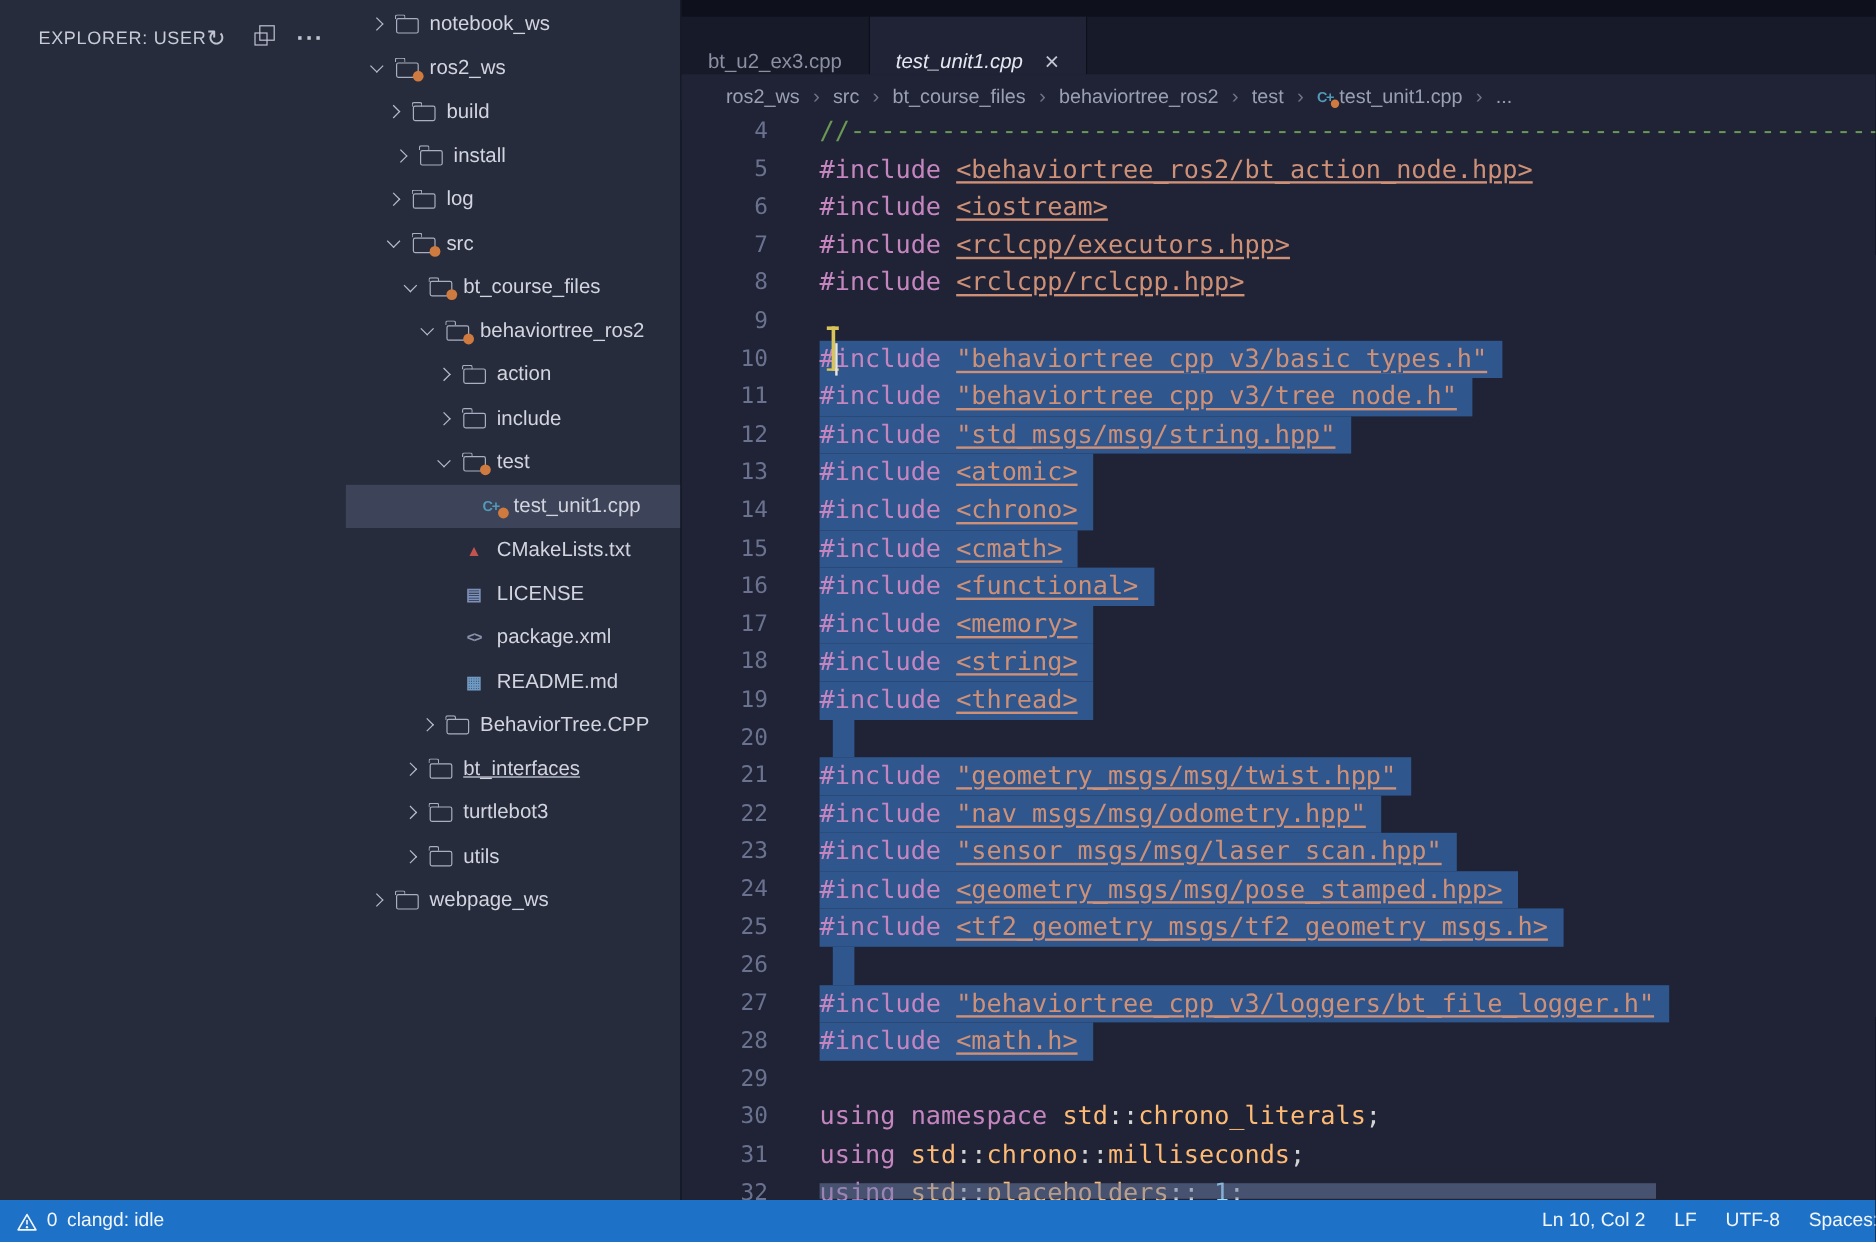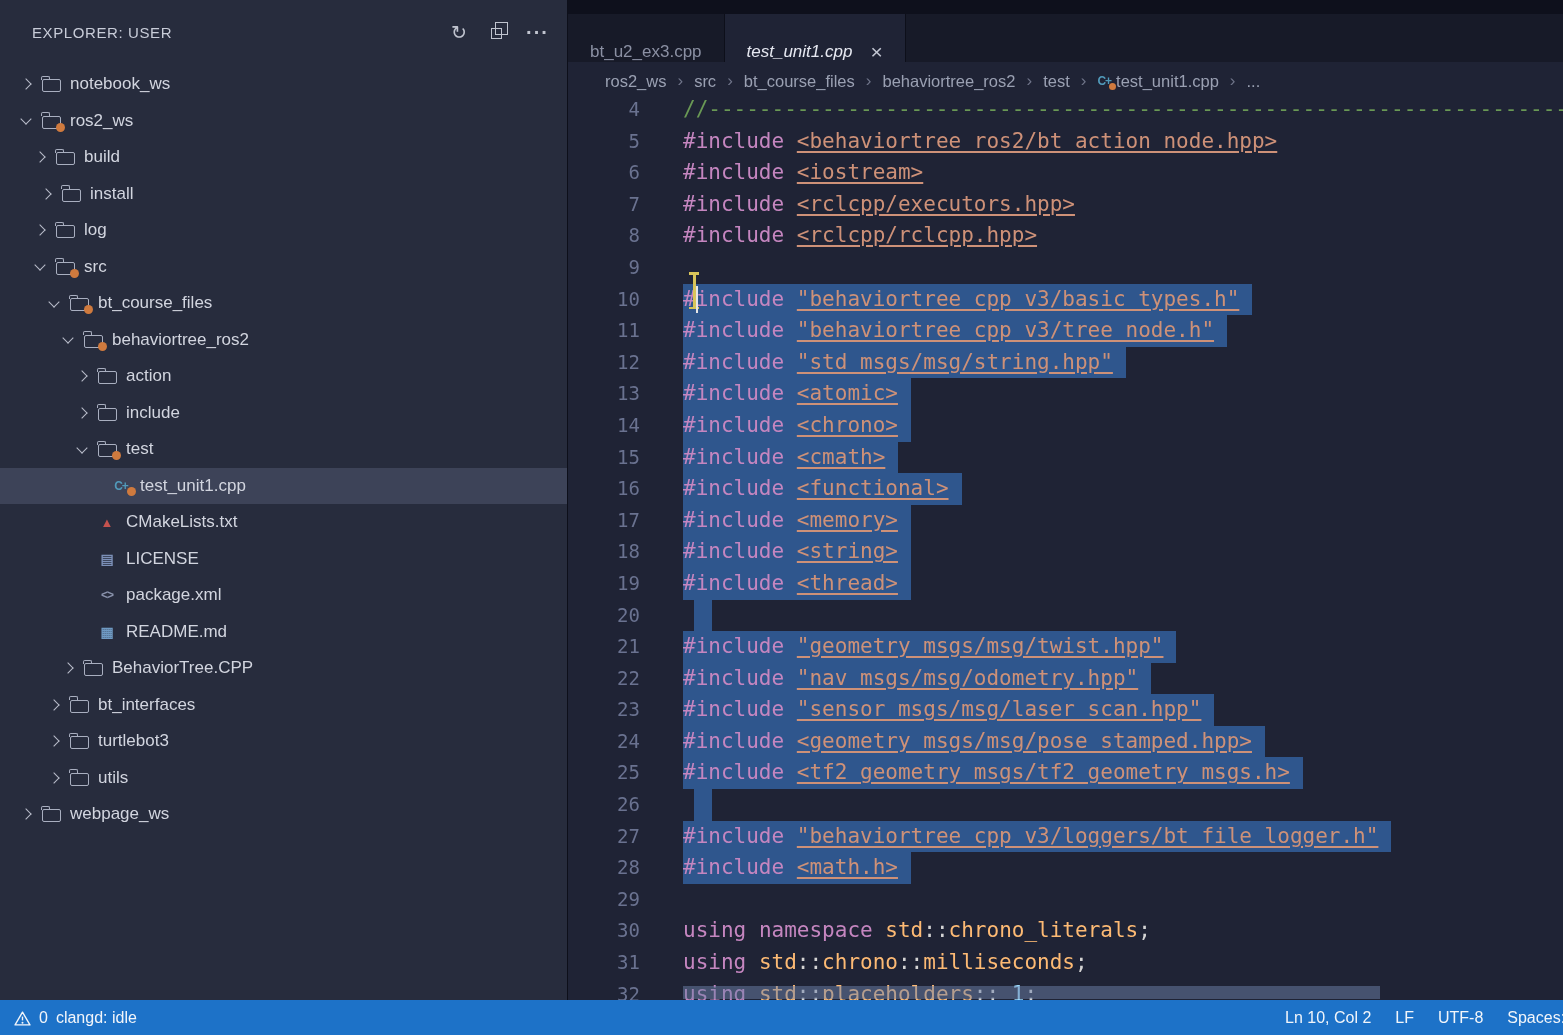--- a/index.html
+++ b/index.html
@@ -3,21 +3,21 @@
 <meta charset="utf-8">
 <style>
   * { margin:0; padding:0; box-sizing:border-box; }
   html,body { width:1563px; height:1035px; overflow:hidden; background:#10121c; }
   body { font-family:"Liberation Sans", sans-serif; }
 
   .app { width:1563px; height:1035px; display:flex; flex-direction:column; overflow:hidden; }
   .main { flex:1; display:flex; min-height:0; }
 
   
-  .sidebar { width:568px; flex:none; background:#272c3d; color:#d2d5df; display:flex; flex-direction:column; border-right:1px solid #0d0f1a; }
+  .sidebar { width:568px; flex:none; background:#272c3d; color:#d2d5df; display:flex; flex-direction:row; border-right:1px solid #0d0f1a; }
   .sb-header { height:64px; flex:none; display:flex; align-items:center; padding:0 18px 0 32px; }
   .sb-title { font-size:15px; letter-spacing:.6px; color:#c8ccd8; flex:1; }
   .sb-actions { display:flex; align-items:center; gap:24px; }
   .sb-act { color:#c0c4cf; font-size:19px; line-height:1; cursor:pointer; }
   .sb-act.dots { font-weight:bold; font-size:20px; letter-spacing:1px; }
   .sq { width:11px; height:11px; border:1.5px solid #c0c4cf; display:inline-block; position:relative; margin-top:4px; }
   .sq::after { content:''; position:absolute; left:3px; top:-7px; width:11px; height:11px; border:1.5px solid #c0c4cf; }
 
   .tree { flex:1; overflow:hidden; padding-top:2px; }
   .trow { height:36.5px; display:flex; align-items:center; cursor:pointer; }
@@ -236,21 +236,21 @@
           </div>
           <div class="trow" style="padding-left: 56px;">
             <span class="chevbox">
               <span class="chev right"></span>
             </span>
             <span class="icobox">
               <span class="f-ico"></span>
             </span>
             <span class="tlabel">BehaviorTree.CPP</span>
           </div>
-          <div class="trow" style="padding-left: 42px;">
+          <div class="trow" style="padding-left: 42px; text-decoration: underline;">
             <span class="chevbox">
               <span class="chev right"></span>
             </span>
             <span class="icobox">
               <span class="f-ico"></span>
             </span>
             <span class="tlabel">bt_interfaces</span>
           </div>
           <div class="trow" style="padding-left: 42px;">
             <span class="chevbox">

